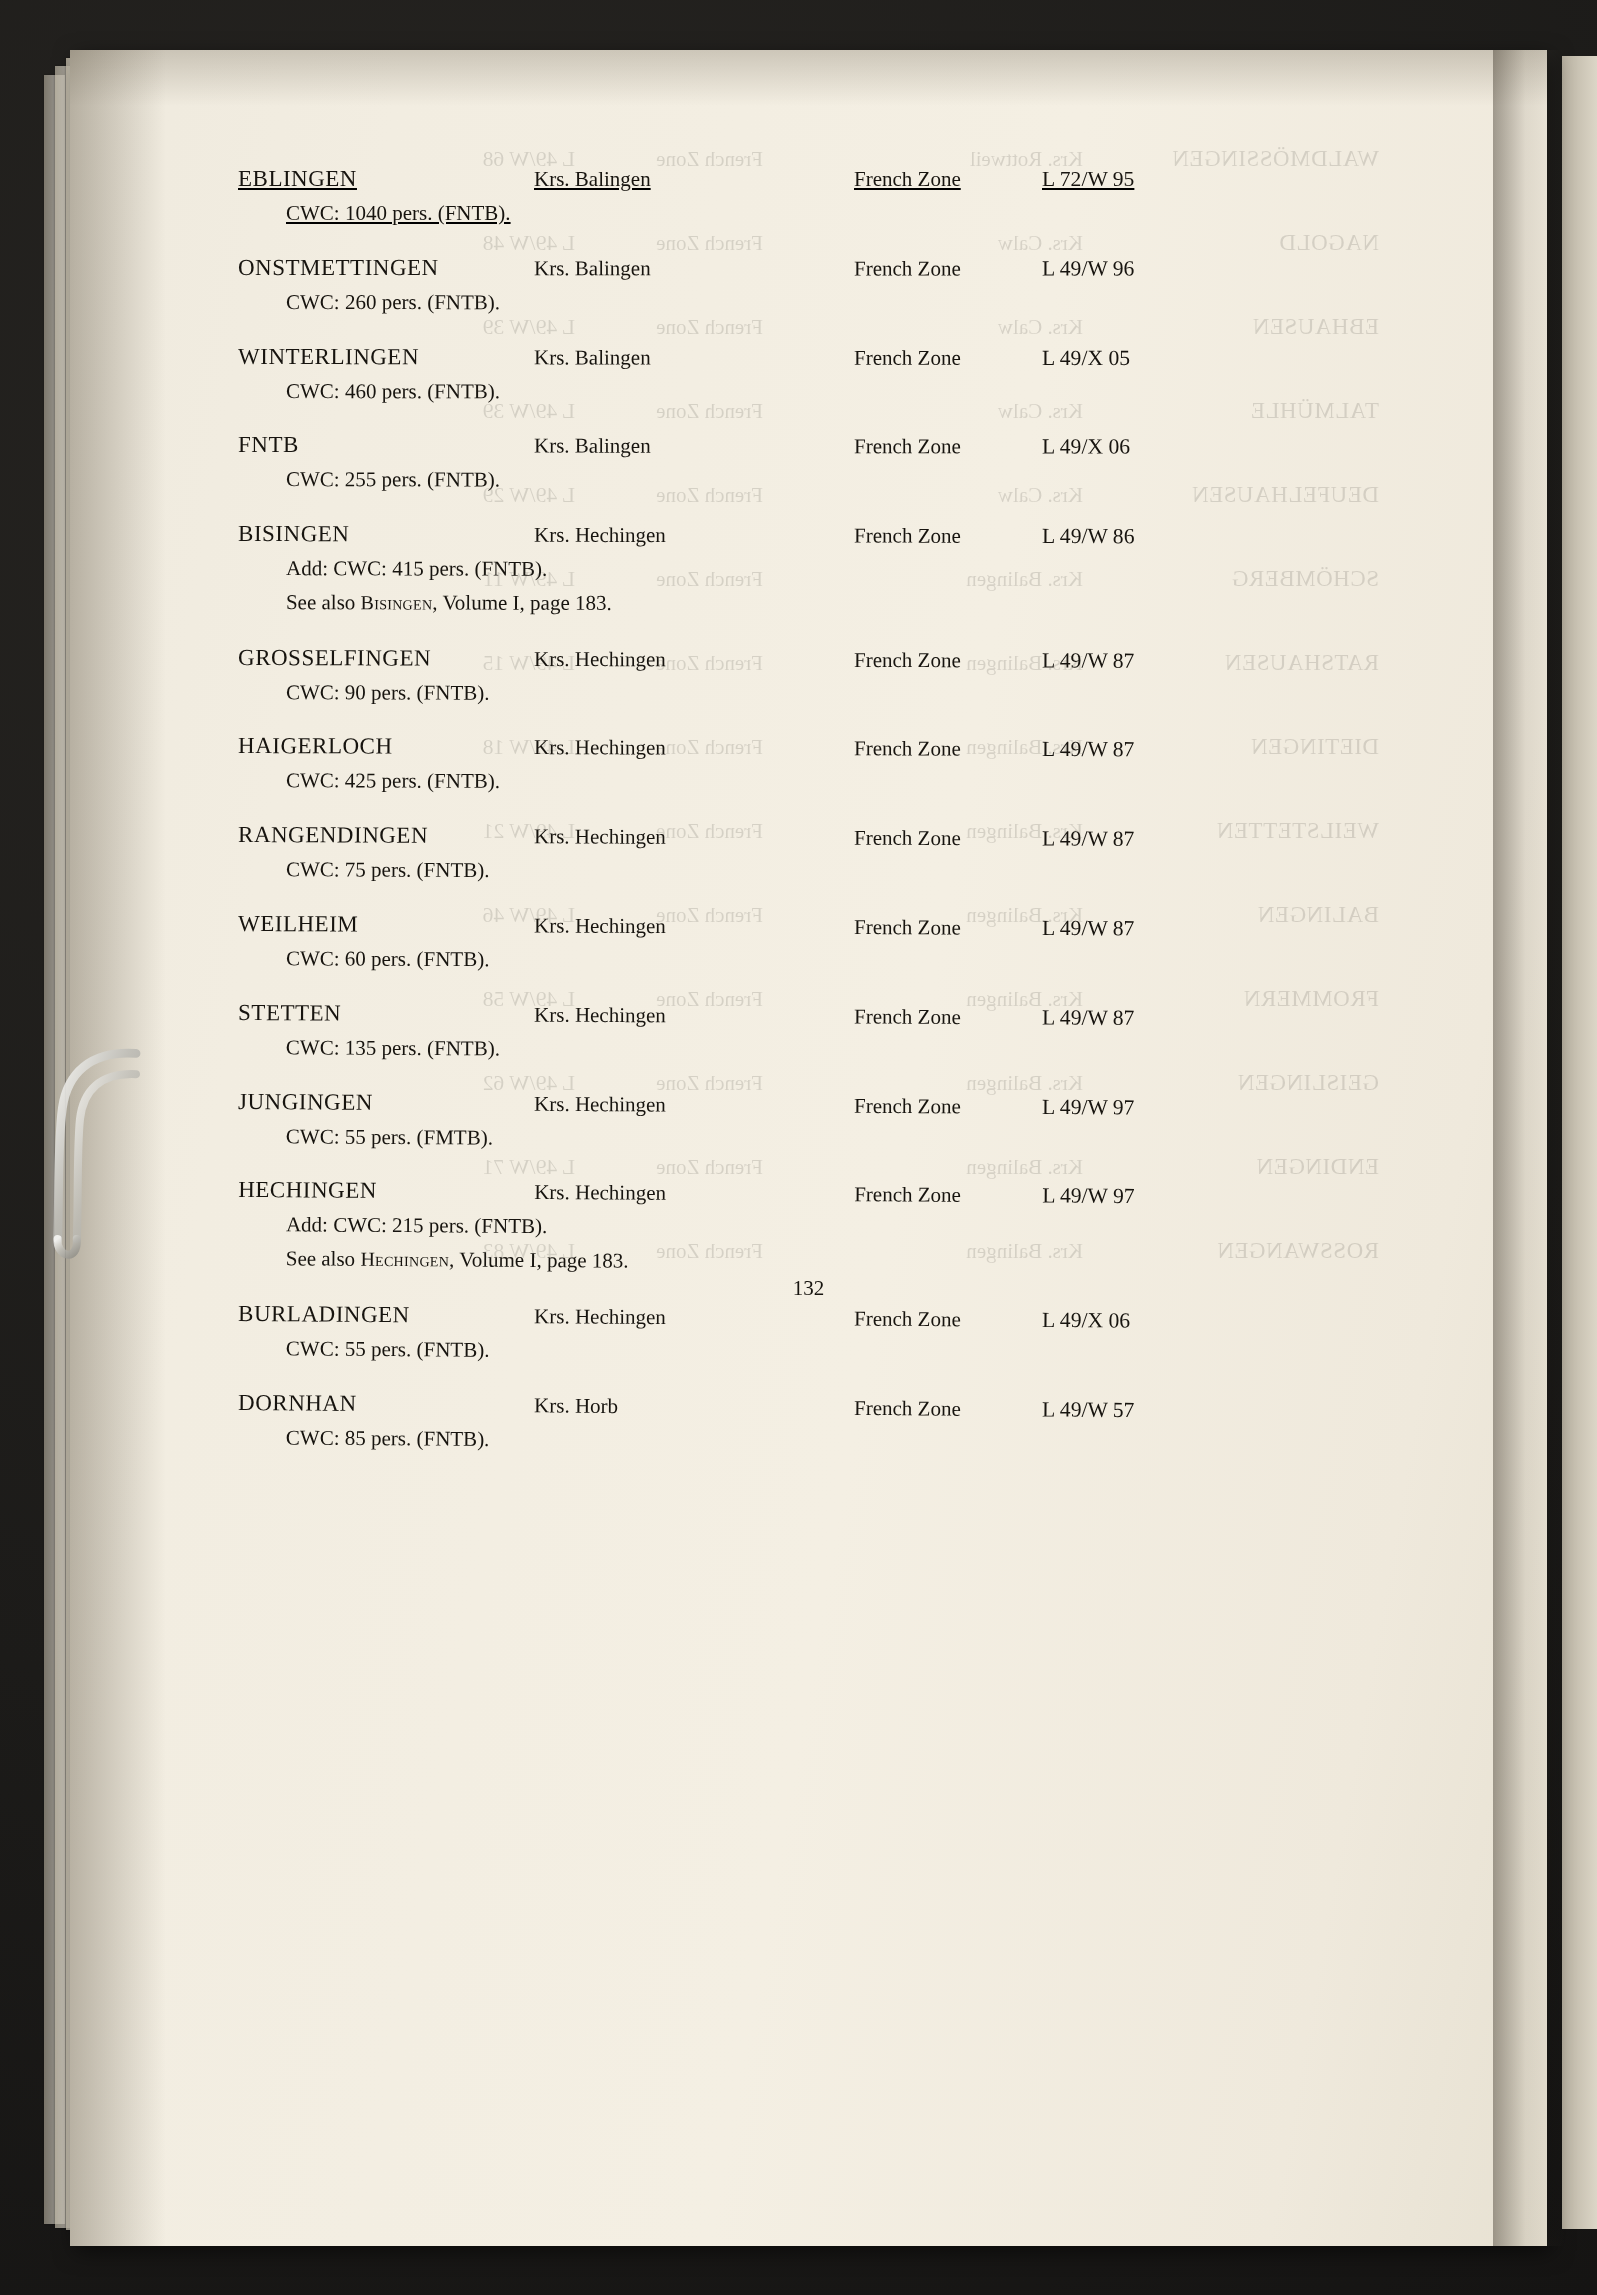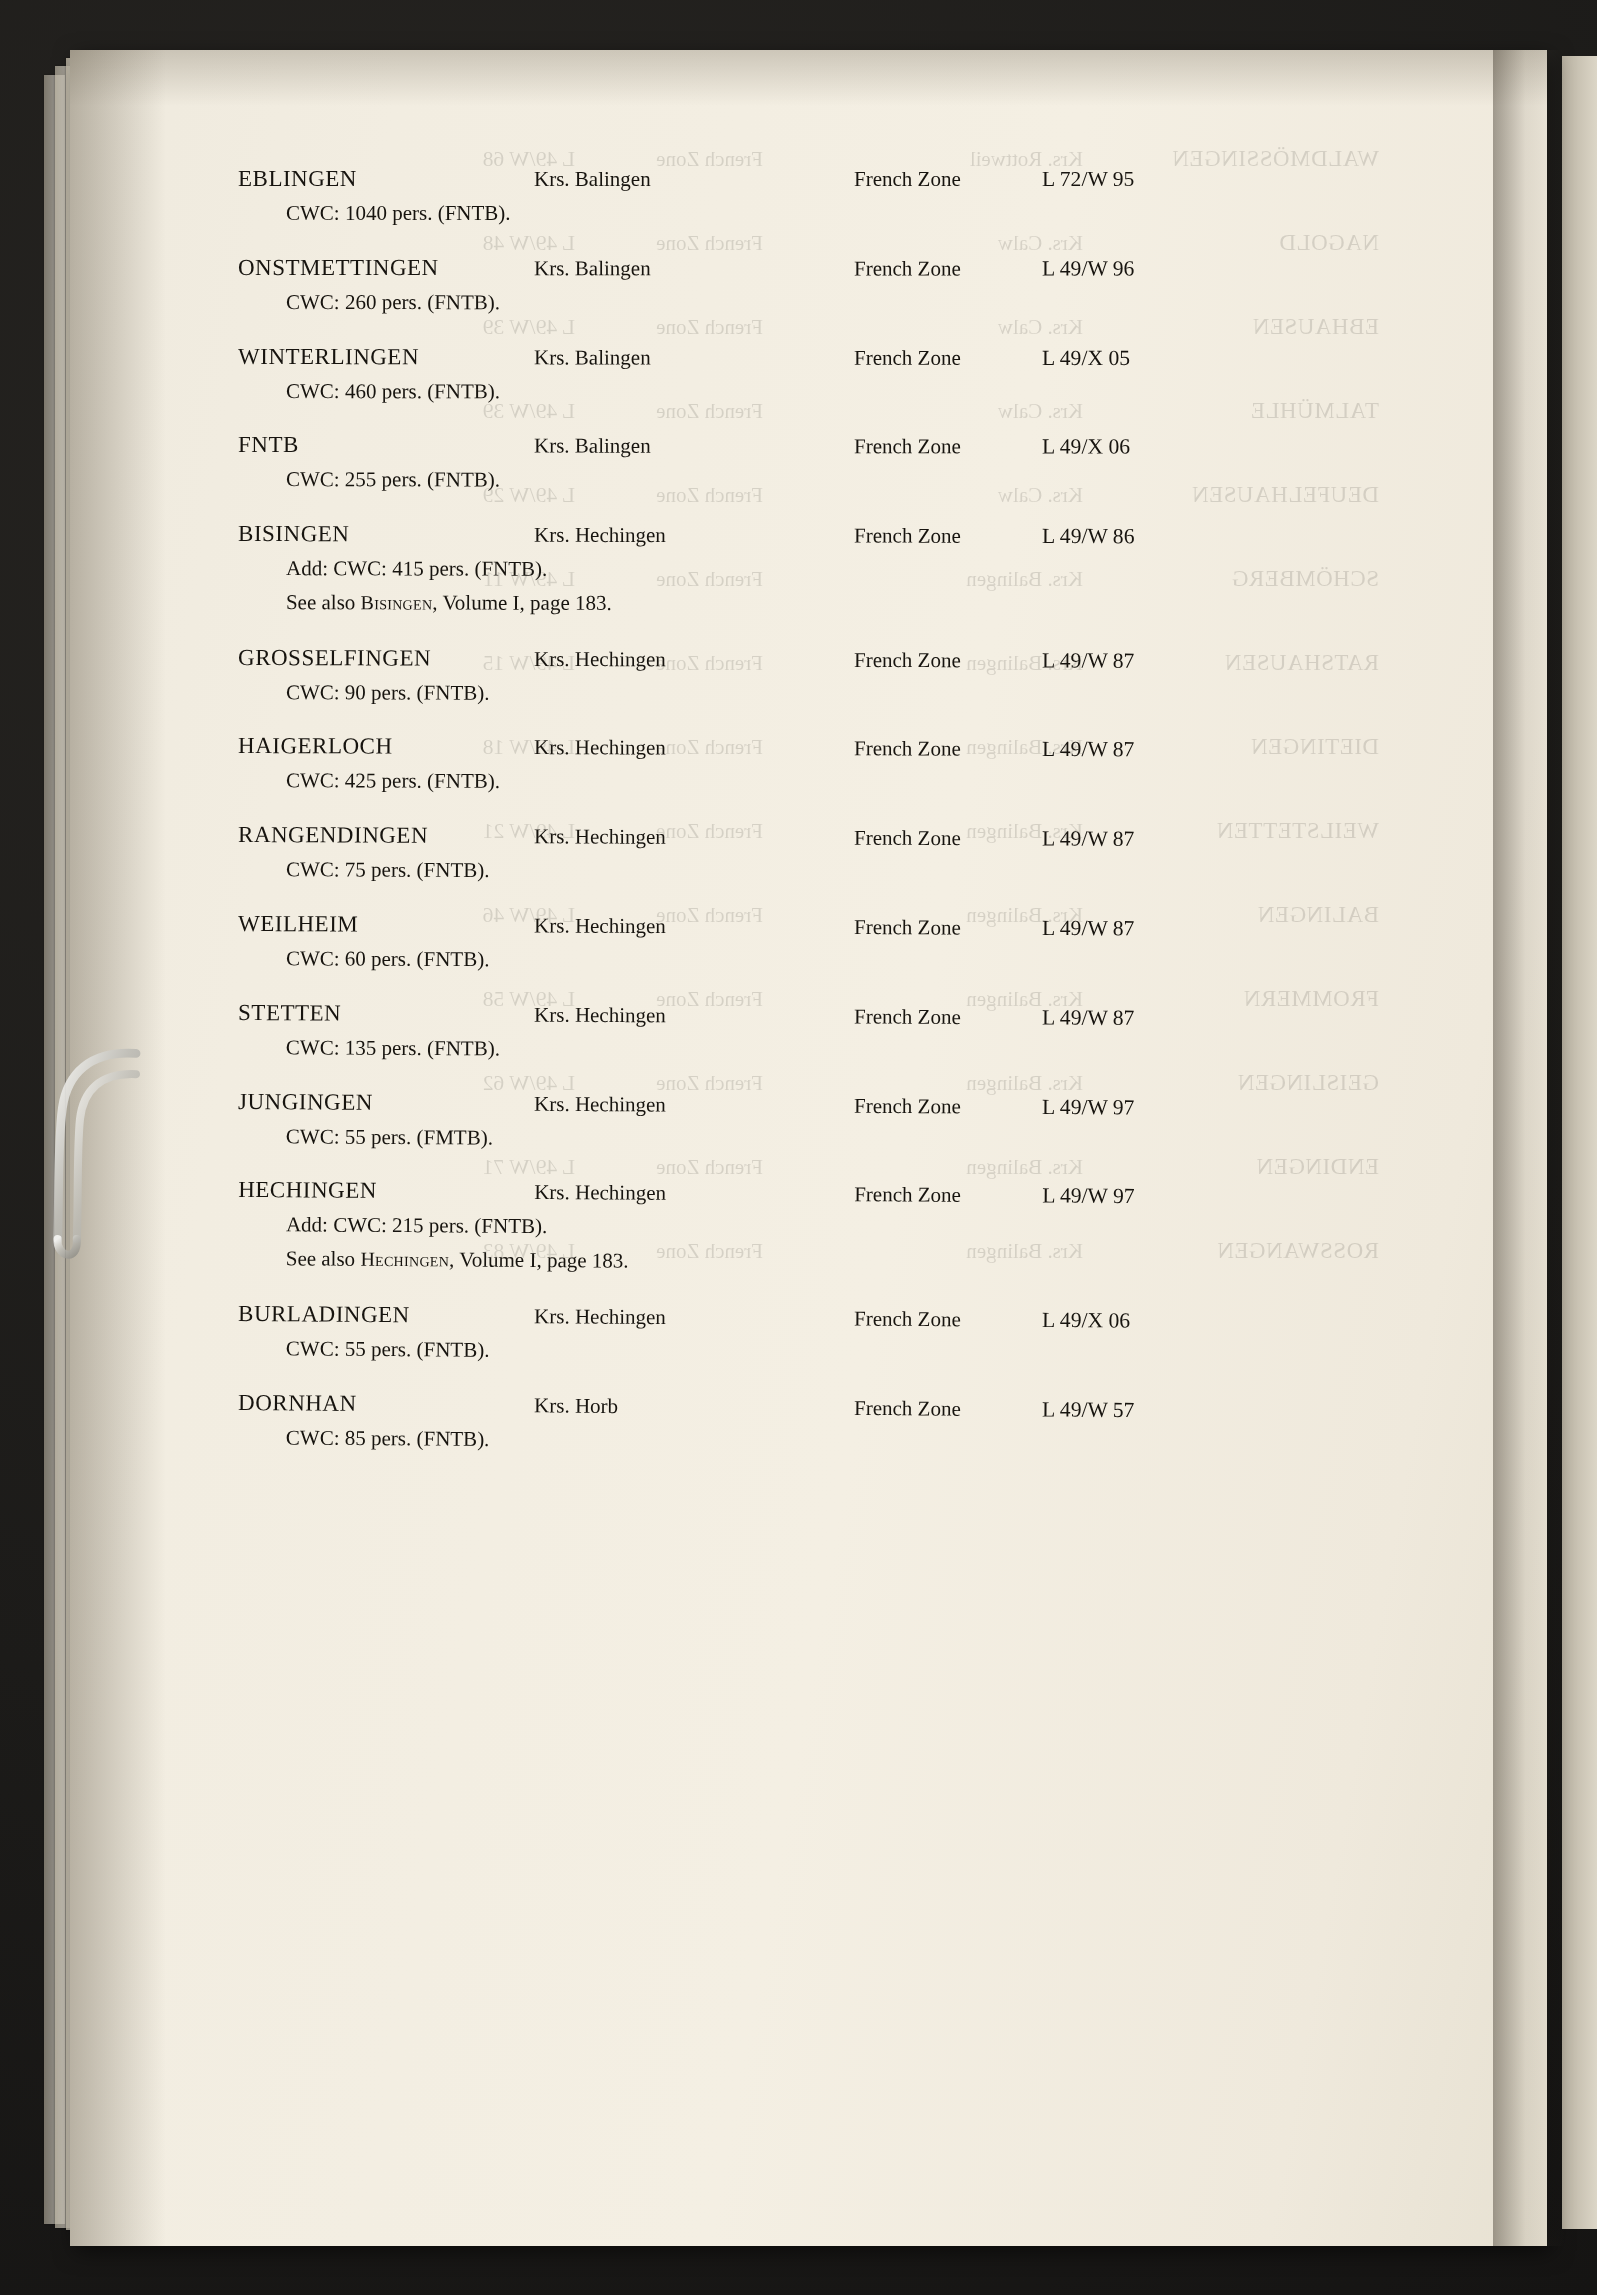--- a/index.html
+++ b/index.html
@@ -301,21 +301,21 @@
             <div class="place">ROSSWANGEN</div>
             <div class="krs">Krs. Balingen</div>
             <div class="zone">French Zone</div>
             <div class="code">L 49/W 83</div>
           </div>
         </div>
       </div>
   </div>
 
   <div class="content" id="entry-list">
-      <div class="entry skew" style="transform: rotate(0deg);">
+      <div class="entry skew" style="transform: rotate(0deg); text-decoration: underline;">
         <div class="row-main">
           <div class="place">EBLINGEN</div>
           <div class="krs">Krs. Balingen</div>
           <div class="zone">French Zone</div>
           <div class="code">L 72/W 95</div>
         </div>
         <div class="sub">CWC:  1040 pers.  (FNTB).</div>
       </div>
       <div class="entry skew" style="transform: rotate(0.035deg);">
         <div class="row-main">
@@ -431,20 +431,21 @@
         <div class="row-main">
           <div class="place">DORNHAN</div>
           <div class="krs">Krs. Horb</div>
           <div class="zone">French Zone</div>
           <div class="code">L 49/W 57</div>
         </div>
         <div class="sub">CWC:  85 pers.  (FNTB).</div>
       </div>
     </div>
 
+  <div class="folio">132</div>
 </div>
 
 <svg class="clip" viewBox="0 0 220 290">
   <defs>
     <linearGradient id="cl" x1="0" y1="0" x2="1" y2="1">
       <stop offset="0%" stop-color="#fdfdfb" stop-opacity=".95"></stop>
       <stop offset="45%" stop-color="#bdbcb6" stop-opacity=".9"></stop>
       <stop offset="100%" stop-color="#8d8c86" stop-opacity=".9"></stop>
     </linearGradient>
   </defs>

